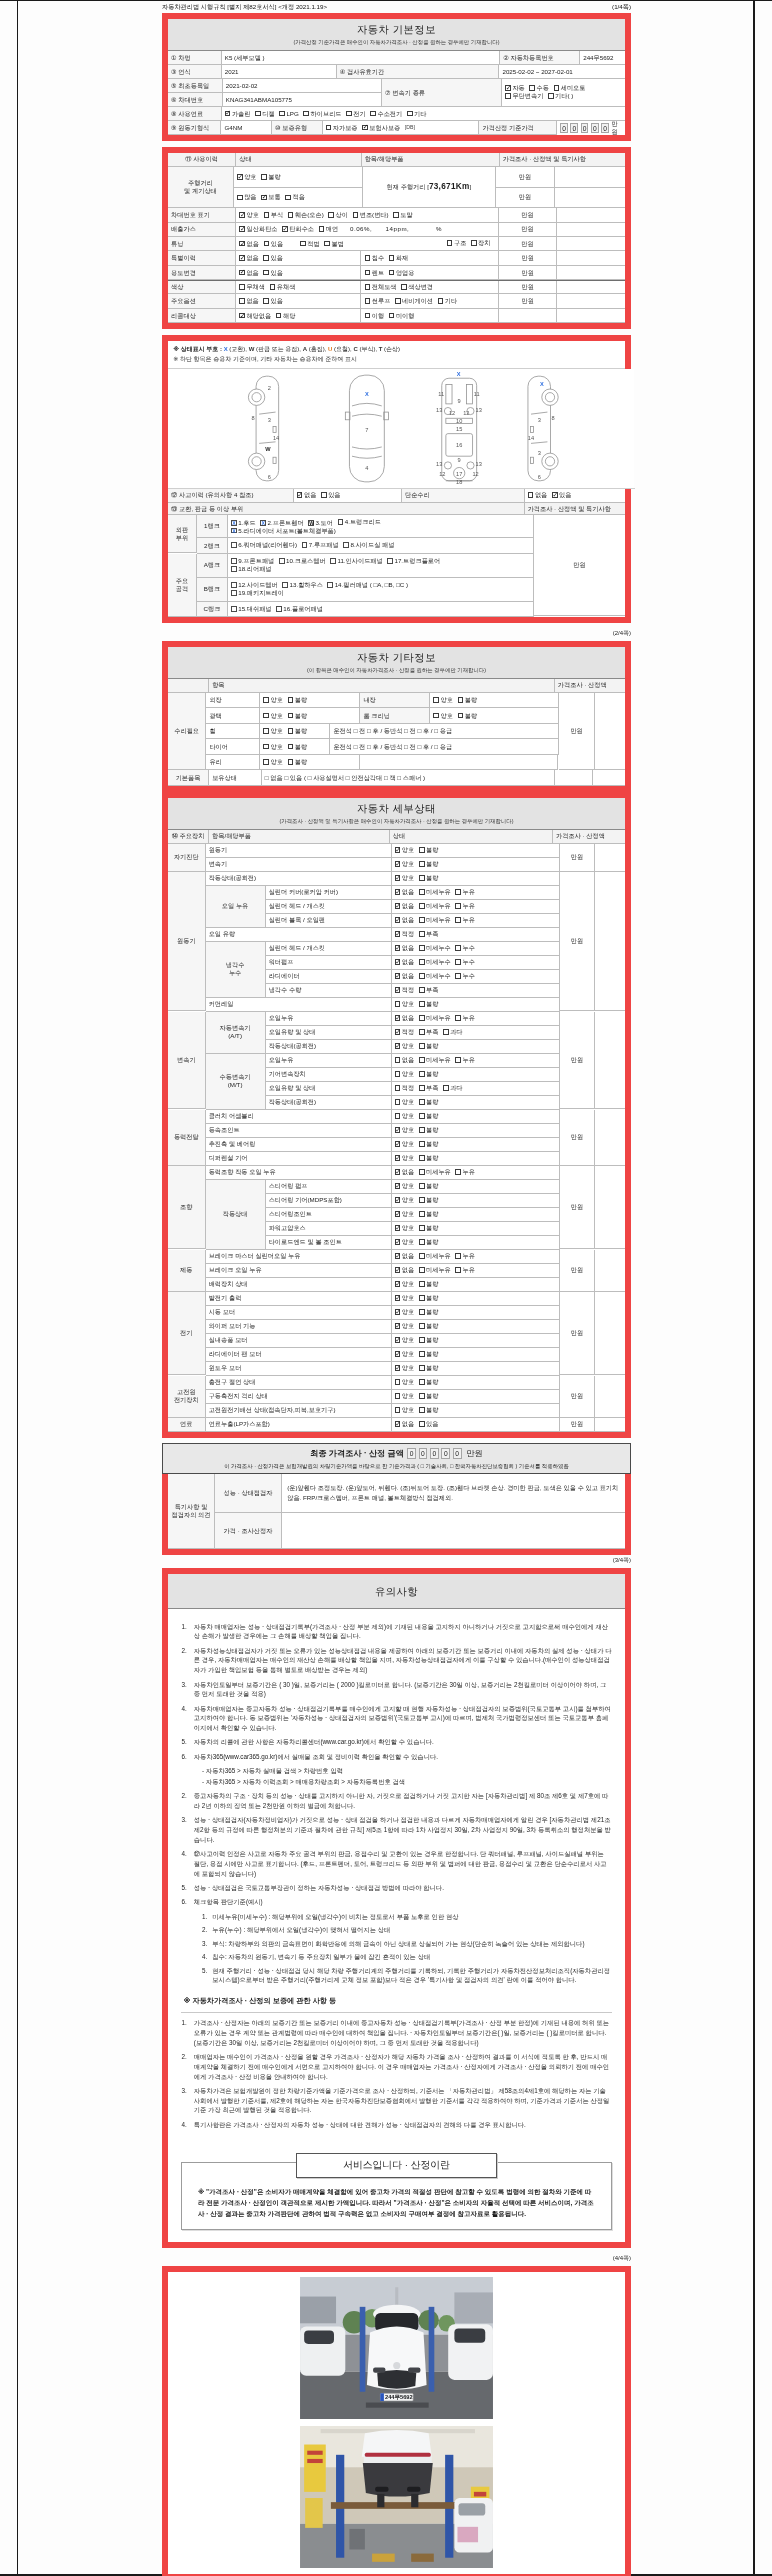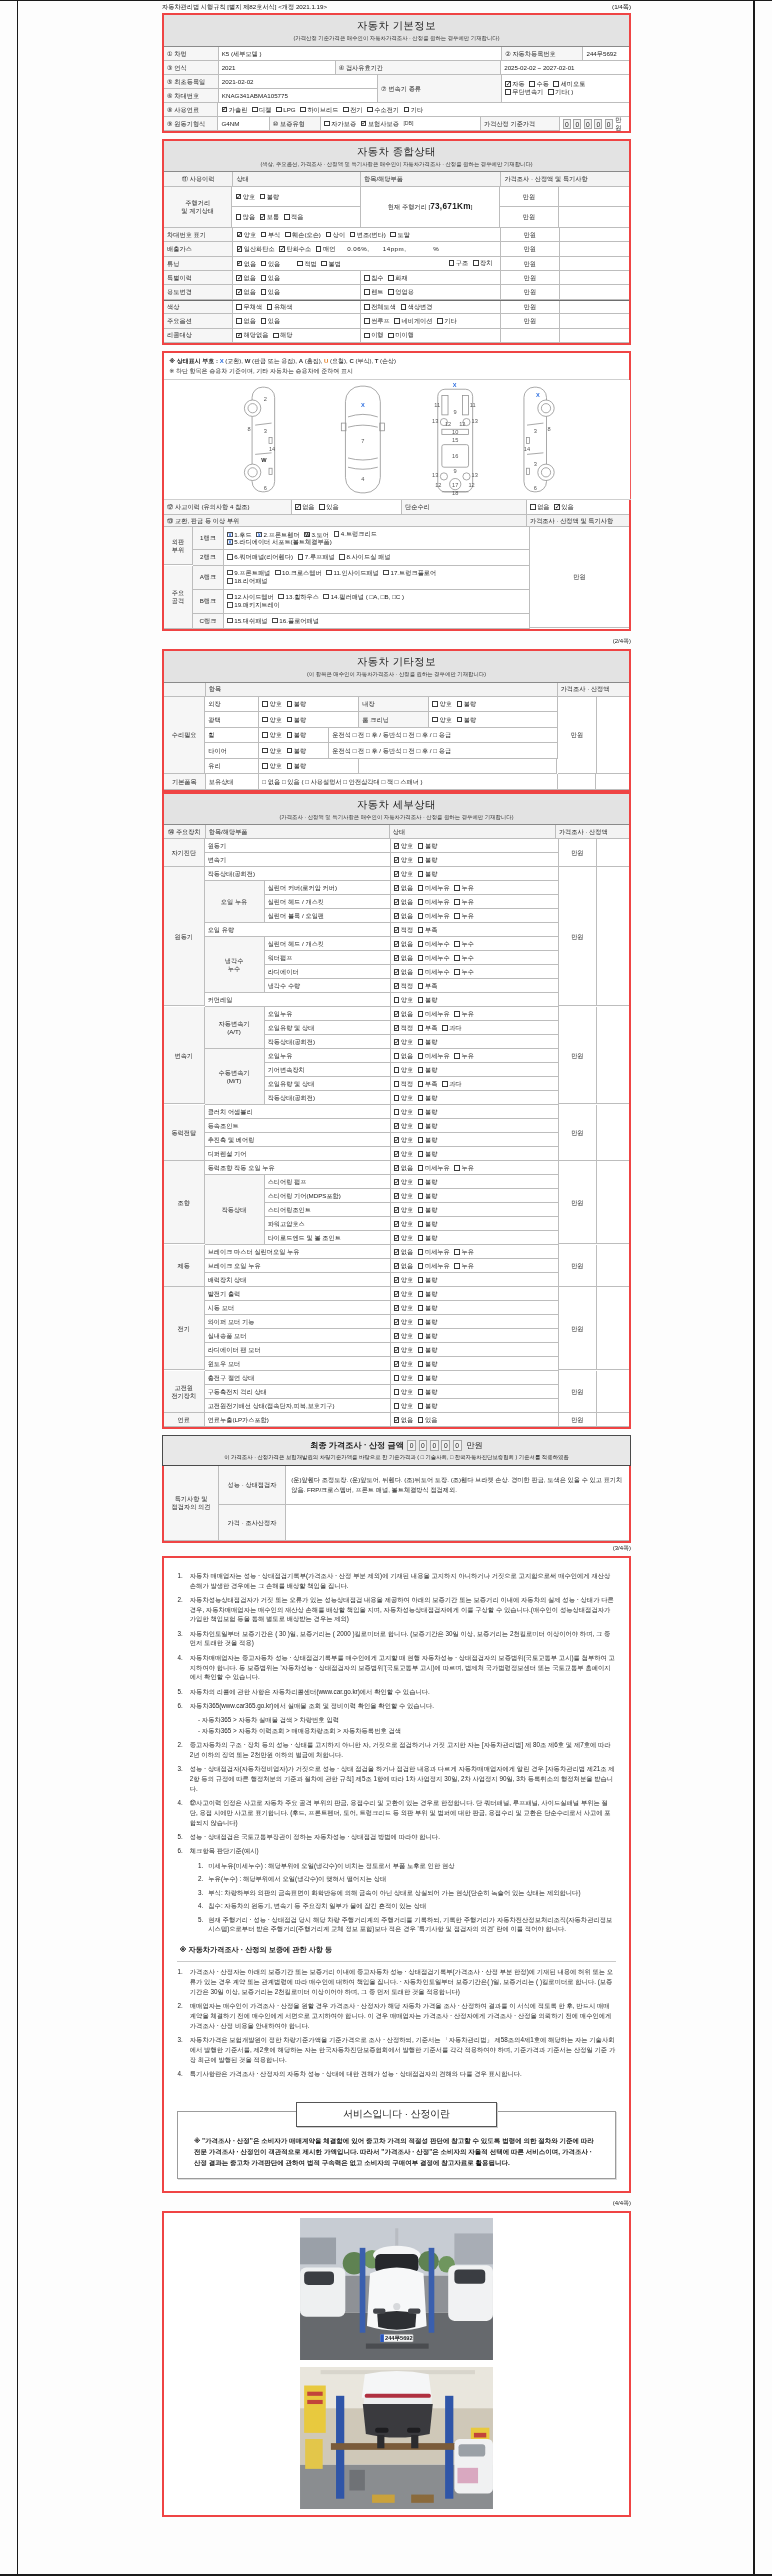--- a/index.html
+++ b/index.html
@@ -10,21 +10,21 @@
   #doc{position:absolute;left:162px;top:0;width:469px}
   .meta{display:flex;justify-content:space-between;font-size:6.2px;padding:2.6px 0 1.5px 0;color:#111}
   
   .dark{background:#45494e;color:#fff;padding:2.6px 7.2px 5.2px 7.2px}
   .dark .wstrip{height:2.6px;background:#fff;margin:1px 0 7.2px 0}
   .dark .t1{text-align:center;font-size:14px;letter-spacing:1px;font-weight:600}
   .dark .t2{text-align:center;font-size:8.8px;margin-top:3.6px}
   .dark .t3{text-align:center;font-size:5.7px;margin-top:3.1px;color:#eee}
   .dark .docno{font-size:7.2px;font-weight:700;margin-top:6.2px}
   
-  .sec{border:2px solid #ef4444;margin-bottom:5.7px;background:#fff}
+  .sec{border:6px solid #ef4444;margin-bottom:5.7px;background:#fff}
   .shdr{background:#e3e3e3;text-align:center;padding:4.1px 0 3.6px 0;border-bottom:0.5px solid #8a8a8a}
   .shdr .st{font-size:10.3px;letter-spacing:0.5px}
   .shdr .ss{font-size:5.4px;margin-top:2.1px;color:#333}
   .frow{display:flex}
   .c{border-right:0.5px solid #bdbdbd;border-bottom:0.5px solid #bdbdbd;padding:1px 3.1px;
      display:flex;align-items:center;font-size:6.2px;line-height:1.25;overflow:hidden}
   .c.last{border-right:none}
   .c.ctr{justify-content:center;text-align:center}
   .lab{background:#f6f6f6}
   .gc{justify-content:center;text-align:center;white-space:pre-line}
@@ -138,24 +138,20 @@
             <span class="opt"><span class="cb on"></span>보험사보증</span>
             <span style="font-size:5.2px;color:#444">[DB]</span>
           </div>
           <div class="c lab" style="width:80px">가격산정 기준가격</div>
           <div class="c last" style="width:70px;border-bottom:none"><span class="digit">0</span><span class="digit">0</span><span class="digit">0</span><span class="digit">0</span><span class="digit">0</span>만원</div>
         </div>
       </div>
   </div>
 
   <div class="sec">
-    <div class="shdr">
-      <div class="st">자동차 종합상태</div>
-      <div class="ss">(색상, 주요옵션, 가격조사 · 산정액 및 특기사항은 매수인이 자동차가격조사 · 산정을 원하는 경우에만 기재합니다)</div>
-    </div>
     <div>
         <div class="frow hdrrow" style="height:14.4px">
           <div class="c ctr" style="width:70px">⑪ 사용이력</div>
           <div class="c" style="width:129px">상태</div>
           <div class="c" style="width:142px">항목/해당부품</div>
           <div class="c last" style="width:129px">가격조사 · 산정액 및 특기사항</div>
         </div>
 <div class="frow">
   <div class="c lab gc" style="width:70px;height:41px">주행거리
 및 계기상태</div>
@@ -964,20 +960,23 @@
               <div class="c lab gc" style="width:67px;height:36px">가격 · 조사산정자</div>
               <div class="c last" style="width:343px;height:36px"></div>
             </div>
   </div>
 </div>
       </div>
   </div>
   <div class="pgno">(3/4쪽)</div>
 
   <div class="sec">
+    <div class="shdr" style="padding:10.3px 0 9.3px 0">
+      <div class="st">유의사항</div>
+    </div>
     <div class="nbody">
         <div class="ni">
           <span class="nn">1.</span>
           <span>자동차 매매업자는 성능 · 상태점검기록부(가격조사 · 산정 부분 제외)에 기재된 내용을 고지하지 아니하거나 거짓으로 고지함으로써 매수인에게 재산상 손해가 발생한 경우에는 그 손해를 배상할 책임을 집니다.</span>
         </div>
         <div class="ni">
           <span class="nn">2.</span>
           <span>자동차성능상태점검자가 거짓 또는 오류가 있는 성능상태점검 내용을 제공하여 아래의 보증기간 또는 보증거리 이내에 자동차의 실제 성능 · 상태가 다른 경우, 자동차매매업자는 매수인의 재산상 손해를 배상할 책임을 지며, 자동차성능상태점검자에게 이를 구상할 수 있습니다.(매수인이 성능상태점검자가 가입한 책임보험 등을 통해 별도로 배상받는 경우는 제외)</span>
         </div>
         <div class="ni">

